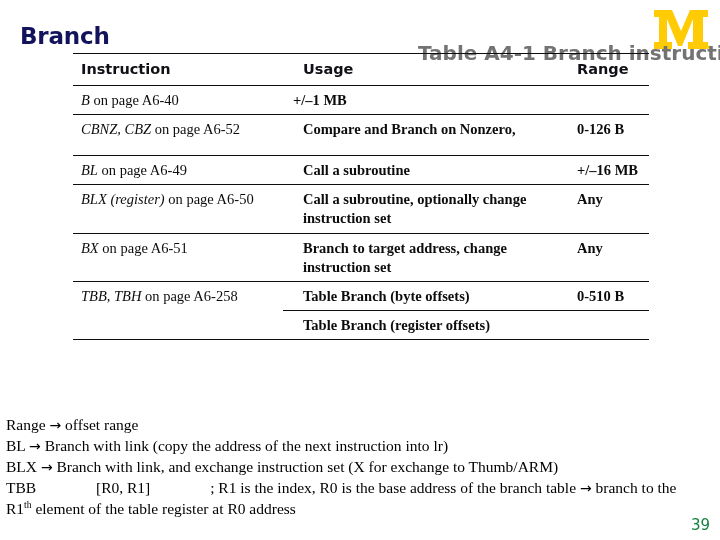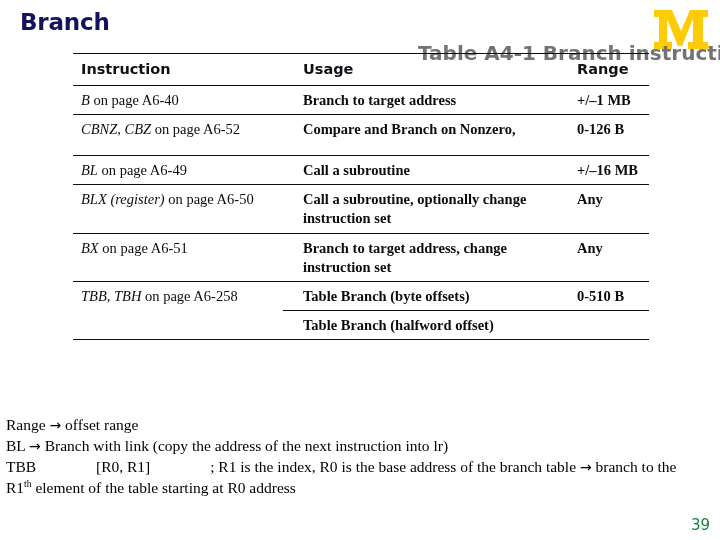--- a/index.html
+++ b/index.html
@@ -13,21 +13,21 @@
     position: relative;
     overflow: hidden;
     font-family: "Liberation Serif", serif;
     color: #000000;
   }
 
   
   #slide-title {
     position: absolute;
     left: 20px;
-    top: 11px;
+    top: 25px;
     font-family: "DejaVu Sans", sans-serif;
     font-weight: bold;
     font-size: 23px;
     letter-spacing: -0.2px;
     color: #13125c;
     line-height: 1;
   }
 
   
   #logo {
@@ -148,23 +148,20 @@
   <div class="trow header">
     <div class="c-instr">Instruction</div>
     <div class="c-usage">Usage</div>
     <div class="c-range">Range</div>
   </div>
 
   <div class="rule"></div>
 
   <div class="trow body">
     <div class="c-instr"><span>B</span><span class="roman"> on page A6-40</span></div>
-    <div class="c-usage">
-        <div class="subline">Branch to target address</div>
-      </div>
     <div class="c-range">+/–1 MB</div>
   </div>
 
   <div class="rule thin"></div>
 
   <div class="trow body tall">
     <div class="c-instr"><span>CBNZ, CBZ</span><span class="roman"> on page A6-52</span></div>
     <div class="c-usage">
       <div class="subline">Compare and Branch on Nonzero,</div>
     </div>
@@ -211,41 +208,46 @@
         <div class="subline">Table Branch (byte offsets)</div>
       </div>
     <div class="c-range">0-510 B</div>
   </div>
 
   <div class="rule thin indent"></div>
 
   <div class="trow body">
     <div class="c-instr"><span></span><span class="roman"></span></div>
     <div class="c-usage">
-        <div class="subline">Table Branch (halfword offset)</div>
+        <div class="subline">Table Branch (register offsets)</div>
       </div>
   </div>
 
   <div class="rule"></div>
 </div>
 
 <div id="notes">
   <div class="nline">
     <span>Range</span>
     <span class="arrow">→</span>
     <span>offset range</span>
   </div>
   <div class="nline">
     <span>BL</span>
     <span class="arrow">→</span>
     <span>Branch with link (copy the address of the next instruction into lr)</span>
+  </div>
+  <div class="nline">
+    <span>BLX</span>
+    <span class="arrow">→</span>
+    <span>Branch with link, and exchange instruction set (X for exchange to Thumb/ARM)</span>
   </div>
   <div class="nline">
     <span>TBB</span>
     <span class="gap"></span><span>[R0, R1]</span>
     <span class="gap"></span><span>; R1 is the index, R0 is the base address of the branch table</span>
     <span class="arrow">→</span>
     <span>branch to the</span>
   </div>
-  <div class="nline"><span>R1</span><sup>th</sup><span> element of the table starting at R0 address</span></div>
+  <div class="nline"><span>R1</span><sup>th</sup><span> element of the table register at R0 address</span></div>
 </div>
 
 <div id="page-number">39</div>
 
 </body></html>

